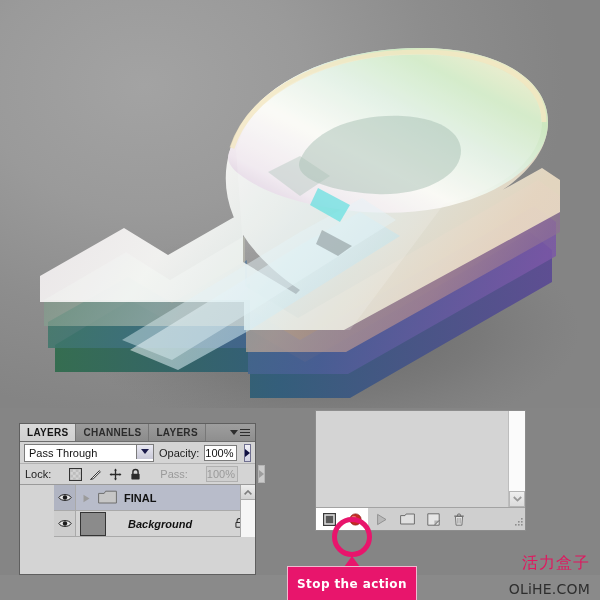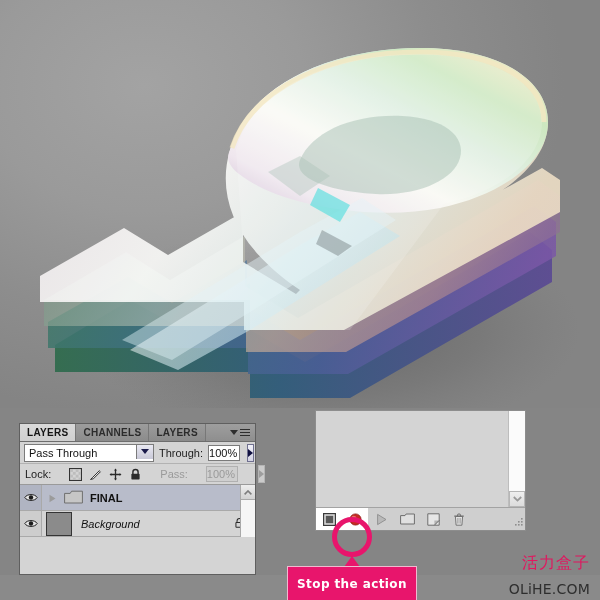--- a/index.html
+++ b/index.html
@@ -97,39 +97,39 @@
   .tri-rt{width:0;height:0;border-top:4px solid transparent;border-bottom:4px solid transparent;border-left:5px solid #101040;}
   .tri-rt.dim{border-left-color:#9d9d9d;}
 
   .lockrow{
     height:20px;display:flex;align-items:center;gap:18px;padding:0 5px;
     background:#d4d4d4;border-bottom:1px solid #9a9a9a;
   }
   .lockicons{display:flex;align-items:center;gap:7px;}
   .ico{width:13px;height:13px;display:block;}
 
-  .layerlist{position:relative;background:#d4d4d4;}
+  .layerlist{position:relative;background:#d4d4d4;padding-left:34px;}
   .layerrow{
     height:25px;display:flex;align-items:center;
     border-bottom:1px solid #a9a9a9;
     background:#d4d4d4;
   }
   .layerrow.selected{background:#b8bcca;}
   .eyecell{
     width:21px;height:25px;display:flex;align-items:center;justify-content:center;
     border-right:1px solid #a9a9a9;background:#cdcdcd;
   }
   .layerrow.selected .eyecell{background:#b0b4c2;}
   .disc{width:9px;height:9px;margin:0 3px;}
   .thumb{
     width:24px;height:22px;background:#8b8b8b;border:1px solid #343434;margin-left:4px;
   }
   .foldericon{margin-left:4px;}
   .lname{font-size:11px;font-weight:bold;color:#111;margin-left:7px;}
-  .lname.italic{font-weight:normal;font-style:italic;margin-left:9px;}
+  .lname.italic{font-weight:bold;font-style:italic;margin-left:22px;}
   .locksm{margin-left:auto;margin-right:10px;}
 
   .vscroll{
     position:absolute;right:0;top:0;width:14px;bottom:0;
     background:#f6f6f6;border-left:1px solid #a9a9a9;
   }
   .scrollbtn{
     width:14px;height:14px;background:linear-gradient(#eee,#d2d2d2);
     border-bottom:1px solid #a9a9a9;
     display:flex;align-items:center;justify-content:center;
@@ -326,21 +326,21 @@
         </div>
       </div>
 
       <div class="blendrow">
         <div class="combo">
           <span class="val">Pass Through</span>
           <span class="arrowbox">
             <span class="tri"></span>
           </span>
         </div>
-        <span class="lbl">Through:</span>
+        <span class="lbl">Opacity:</span>
         <span class="numbox">100%</span>
         <span class="stepper">
           <span class="tri-rt"></span>
         </span>
       </div>
 
       <div class="lockrow">
         <span class="lbl">Lock:</span>
         <span class="lockicons">
           <svg class="ico" viewBox="0 0 12 12">

